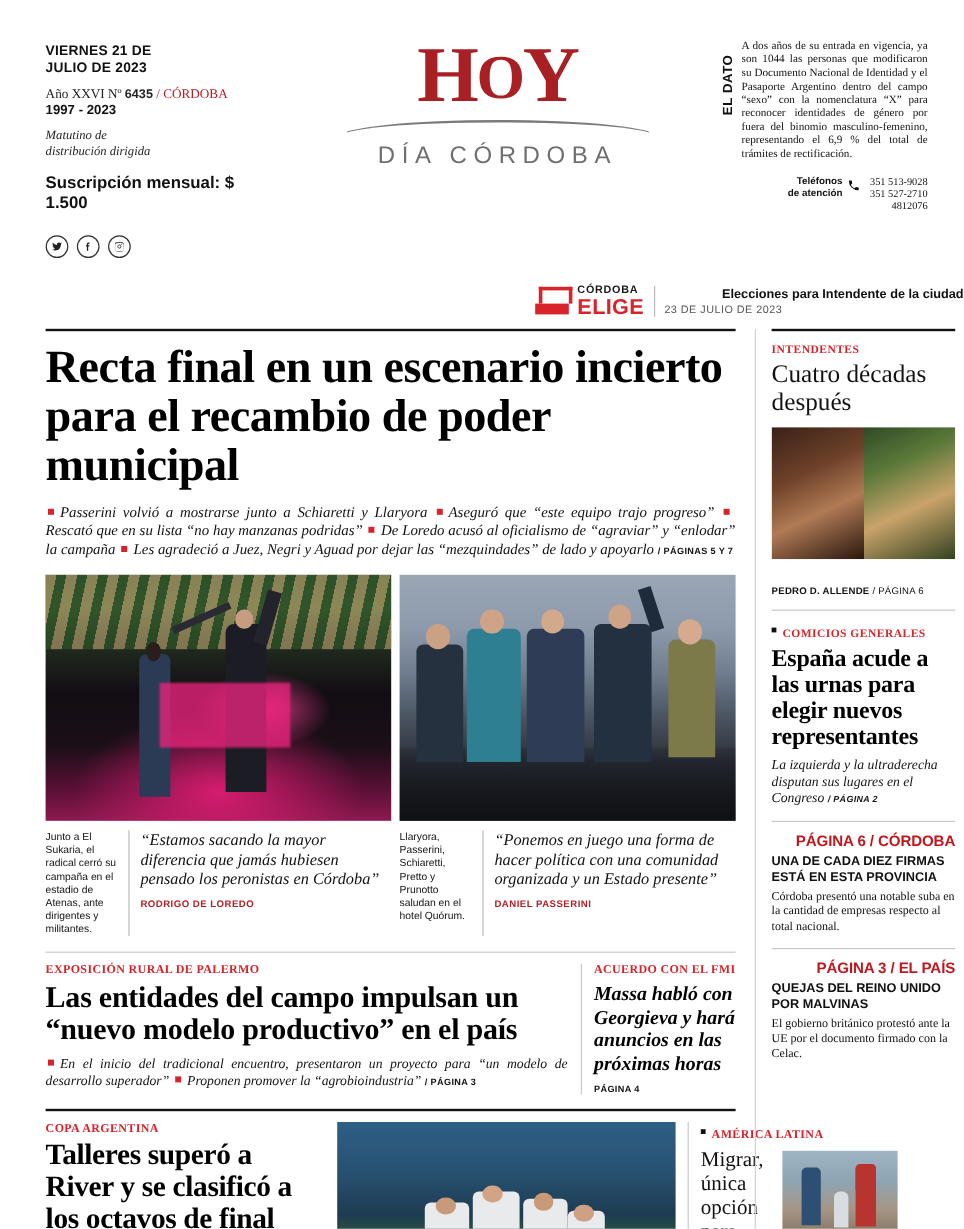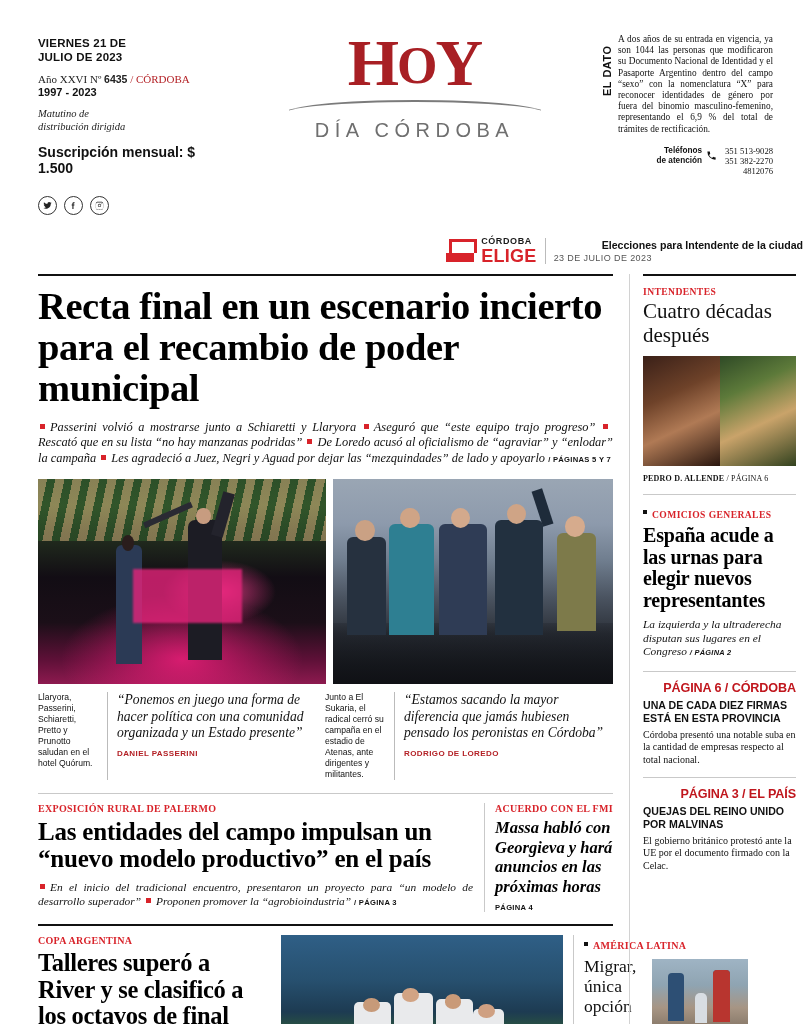--- a/index.html
+++ b/index.html
@@ -104,21 +104,21 @@
   .sport-sub{font-family:"Liberation Serif",serif;font-style:italic;font-size:12.6px;line-height:15.4px;margin-top:9px;color:#111;}
 
   .am-head{display:flex;gap:8px;}
   .am-title{font-family:"Liberation Serif",serif;font-size:17.5px;line-height:20px;color:#111;flex:1;}
   .am-ph{width:96px;height:75px;flex:0 0 96px;overflow:hidden;position:relative;margin-top:3px;}
 
   
   .sb-kick{font-family:"Liberation Serif",serif;font-weight:bold;font-size:9.6px;letter-spacing:.4px;color:#d8232a;text-transform:uppercase;}
   h3.sb-h1{font-family:"Liberation Serif",serif;font-size:21px;line-height:23.5px;font-weight:normal;margin:3px 0 0;color:#111;}
   .sb-ph{width:153px;height:110px;margin-top:9px;display:flex;overflow:hidden;}
-  .sb-by{font-family:Liberation Serif, serif;font-weight:bold;font-size:8px;letter-spacing:.2px;margin-top:8px;color:#111;}
+  .sb-by{font-family:Liberation Sans, sans-serif;font-weight:bold;font-size:8px;letter-spacing:.2px;margin-top:22px;color:#111;}
   .sb-by span{font-weight:normal;}
   .sb-sep{border-top:1px solid #c9c9c9;margin:11px 0 9px;}
   h3.sb-h2{font-family:"Liberation Serif",serif;font-weight:bold;font-size:20px;line-height:21.5px;margin:3px 0 0;color:#000;letter-spacing:-.2px;}
   .sb-sub{font-family:"Liberation Serif",serif;font-style:italic;font-size:11.4px;line-height:13.6px;margin-top:7px;color:#111;}
   .sb-pg{font-family:"Liberation Sans",sans-serif;font-weight:bold;font-size:7.4px;letter-spacing:.3px;color:#111;}
   .sb-brief-t{font-family:"Liberation Sans",sans-serif;font-weight:bold;font-size:12.6px;letter-spacing:-.1px;color:#c0161d;text-align:right;}
   .sb-brief-h{font-family:"Liberation Sans",sans-serif;font-weight:bold;font-size:10.6px;line-height:13px;margin-top:4px;color:#111;}
   .sb-brief-b{font-family:"Liberation Serif",serif;font-size:10px;line-height:12.4px;margin-top:4px;color:#111;}
 
   .sq{display:inline-block;width:4px;height:4px;background:#111;vertical-align:middle;margin-right:5px;position:relative;top:-2px;}
@@ -211,21 +211,21 @@
             <div>Teléfonos</div>
             <div>de atención</div>
           </div>
           <div class="tel-ic">
             <svg viewBox="0 0 24 24">
                 <path d="M6.6 10.8a15 15 0 0 0 6.6 6.6l2.2-2.2c.3-.3.7-.4 1-.2 1.2.4 2.4.6 3.6.6.6 0 1 .4 1 1V20c0 .6-.4 1-1 1A17 17 0 0 1 3 4c0-.6.4-1 1-1h3.5c.6 0 1 .4 1 1 0 1.3.2 2.5.6 3.6.1.4 0 .8-.2 1l-2.3 2.2z"></path>
               </svg>
           </div>
           <div class="tel-nums">
             <div>351 513-9028</div>
-            <div>351 382-2270</div>
+            <div>351 527-2710</div>
             <div>4812076</div>
           </div>
         </div>
       </div>
     </div>
   </div>
 
   <div class="elecbar">
     <div class="ce-logo">
       <div class="ce-box"></div>
@@ -275,32 +275,32 @@
           <div class="fig" style="left:42%;top:14%;width:7%;height:10%;border-radius:50%;background:#d3a98c;"></div>
           <div class="fig" style="left:58%;top:20%;width:17%;height:56%;background:#22303f;border-radius:6px 6px 0 0;"></div>
           <div class="fig" style="left:62%;top:12%;width:7%;height:10%;border-radius:50%;background:#cfa486;"></div>
           <div class="fig" style="left:80%;top:26%;width:14%;height:48%;background:#7d7a4a;border-radius:6px 6px 0 0;"></div>
           <div class="fig" style="left:83%;top:18%;width:7%;height:10%;border-radius:50%;background:#d6ab8d;"></div>
           <div class="fig" style="left:73%;top:5%;width:4%;height:18%;background:#1e2b3a;transform:rotate(-18deg);"></div>
         </div>
       </div>
 
       <div class="caps">
+        <div class="capcell" style="width:288px;flex:0 0 288px;">
+          <div class="capsmall">Junto a El Sukaria, el radical cerró su campaña en el estadio de Atenas, ante dirigentes y militantes.</div>
+          <div class="capq">
+            <div class="q">“Estamos sacando la mayor diferencia que jamás hubiesen pensado los peronistas en Córdoba”</div>
+            <div class="who">RODRIGO DE LOREDO</div>
+          </div>
+        </div>
         <div class="capcell" style="width:280px;flex:0 0 280px;">
           <div class="capsmall">Llaryora, Passerini, Schiaretti, Pretto y Prunotto saludan en el hotel Quórum.</div>
           <div class="capq">
             <div class="q">“Ponemos en juego una forma de hacer política con una comunidad organizada y un Estado presente”</div>
             <div class="who">DANIEL PASSERINI</div>
-          </div>
-        </div>
-        <div class="capcell" style="width:288px;flex:0 0 288px;">
-          <div class="capsmall">Junto a El Sukaria, el radical cerró su campaña en el estadio de Atenas, ante dirigentes y militantes.</div>
-          <div class="capq">
-            <div class="q">“Estamos sacando la mayor diferencia que jamás hubiesen pensado los peronistas en Córdoba”</div>
-            <div class="who">RODRIGO DE LOREDO</div>
           </div>
         </div>
       </div>
 
       <div class="lower">
         <div class="low-l">
           <div class="kicker">EXPOSICIÓN RURAL DE PALERMO</div>
           <h2 class="h-rural">Las entidades del campo impulsan un “nuevo modelo productivo” en el país</h2>
           <div class="rural-bul">
             <span class="bul"></span><span>En el inicio del tradicional encuentro, presentaron un proyecto para “un modelo de desarrollo superador”</span>

